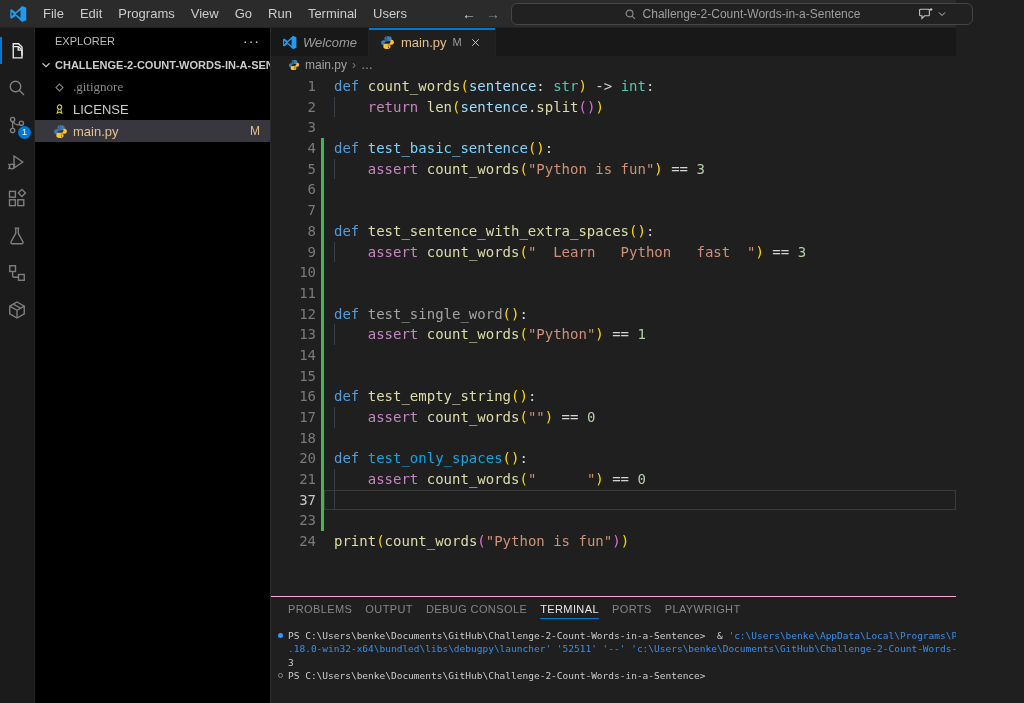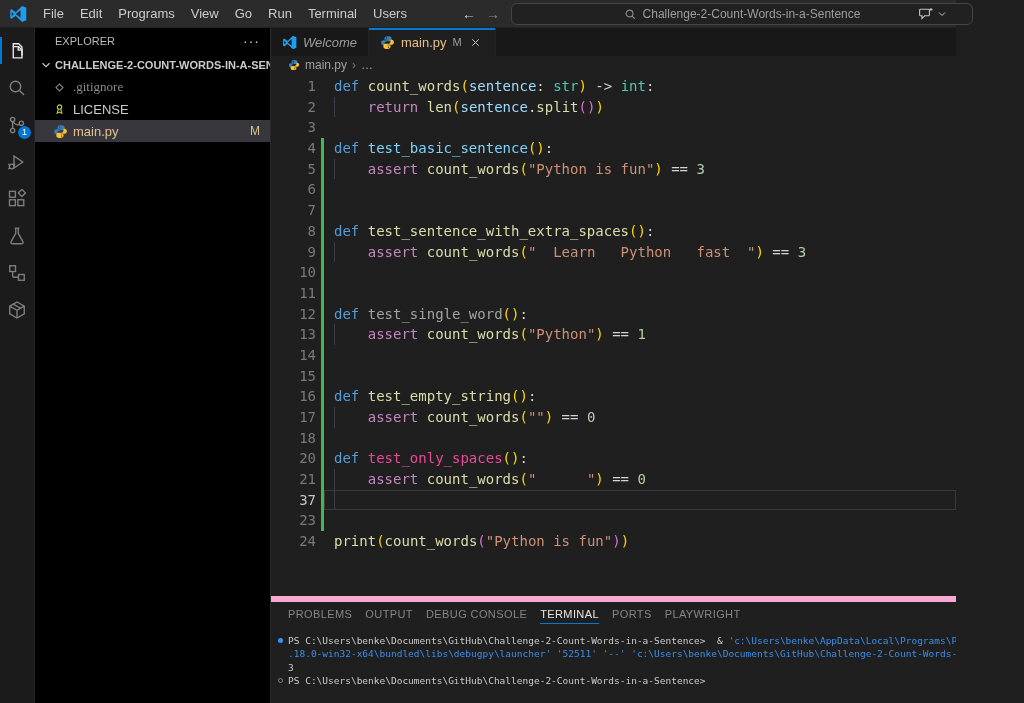--- a/index.html
+++ b/index.html
@@ -71,21 +71,21 @@
   .line { display:flex; height:20.7px; }
   .ln { width:45px; flex:0 0 45px; text-align:right; color:#7a7a7a; user-select:none; }
   .line.current .ln { color:#c6c6c6; }
   .gitbar { width:3px; flex:0 0 3px; margin-left:5px; }
   .gitbar.on { background:#3fb950; }
   .codecell { flex:1; white-space:pre; padding-left:10px; position:relative; }
   .line.current .codecell { outline:1px solid #3a3a3a; outline-offset:-1px; }
   .guide { position:absolute; left:10px; top:0; bottom:0; border-left:1px solid #3a3f45; }
 
   
-  .panel { height:107px; flex:0 0 107px; border-top:6px solid #f9a8d4; background:#1f1f1f; }
+  .panel { height:107px; flex:0 0 107px; border-top:1px solid #f9a8d4; background:#1f1f1f; }
   .panel-tabs { height:25px; display:flex; align-items:center; gap:13px; padding-left:17px; }
   .ptab { font-size:11px; letter-spacing:0.4px; color:#868686; height:25px; line-height:25px; position:relative; }
   .ptab.active { color:#e7e7e7; }
   .ptab.active::after { content:""; position:absolute; left:0; right:0; bottom:3px; height:1px; background:#0078d4; }
   .terminal { padding:7px 0 0 6px; font-family:"DejaVu Sans Mono",monospace;
     font-size:9.5px; line-height:13.4px; color:#cccccc; overflow:hidden; }
   .tline { display:flex; white-space:pre; }
   .tdec { width:11px; flex:0 0 11px; display:flex; align-items:center; justify-content:flex-start; }
   .dot { width:5px; height:5px; border-radius:50%; margin-left:1px; }
   .dot.filled { background:#3794ff; }
@@ -366,21 +366,21 @@
             <div class="codecell"><div class="guide"></div><span style="color: rgb(212, 212, 212);">    </span><span style="color: rgb(197, 134, 192);">assert</span><span style="color: rgb(212, 212, 212);"> </span><span style="color: rgb(220, 220, 170);">count_words</span><span style="color: rgb(255, 215, 0);">(</span><span style="color: rgb(206, 145, 120);">""</span><span style="color: rgb(255, 215, 0);">)</span><span style="color: rgb(212, 212, 212);"> == </span><span style="color: rgb(181, 206, 168);">0</span></div>
           </div>
           <div class="line">
             <div class="ln">18</div>
             <div class="gitbar on"></div>
             <div class="codecell"></div>
           </div>
           <div class="line">
             <div class="ln">20</div>
             <div class="gitbar on"></div>
-            <div class="codecell"><span style="color: rgb(86, 156, 214);">def </span><span style="color: #ec4899;">test_only_spaces</span><span style="color: rgb(255, 215, 0);">(</span><span style="color: rgb(255, 215, 0);">)</span><span style="color: rgb(212, 212, 212);">:</span></div>
+            <div class="codecell"><span style="color: rgb(86, 156, 214);">def </span><span style="color: #0ea5e9;">test_only_spaces</span><span style="color: rgb(255, 215, 0);">(</span><span style="color: rgb(255, 215, 0);">)</span><span style="color: rgb(212, 212, 212);">:</span></div>
           </div>
           <div class="line">
             <div class="ln">21</div>
             <div class="gitbar on"></div>
             <div class="codecell"><div class="guide"></div><span style="color: rgb(212, 212, 212);">    </span><span style="color: rgb(197, 134, 192);">assert</span><span style="color: rgb(212, 212, 212);"> </span><span style="color: rgb(220, 220, 170);">count_words</span><span style="color: rgb(255, 215, 0);">(</span><span style="color: rgb(206, 145, 120);">"      "</span><span style="color: rgb(255, 215, 0);">)</span><span style="color: rgb(212, 212, 212);"> == </span><span style="color: rgb(181, 206, 168);">0</span></div>
           </div>
           <div class="line current">
             <div class="ln">37</div>
             <div class="gitbar on"></div>
             <div class="codecell"><div class="guide"></div></div>

